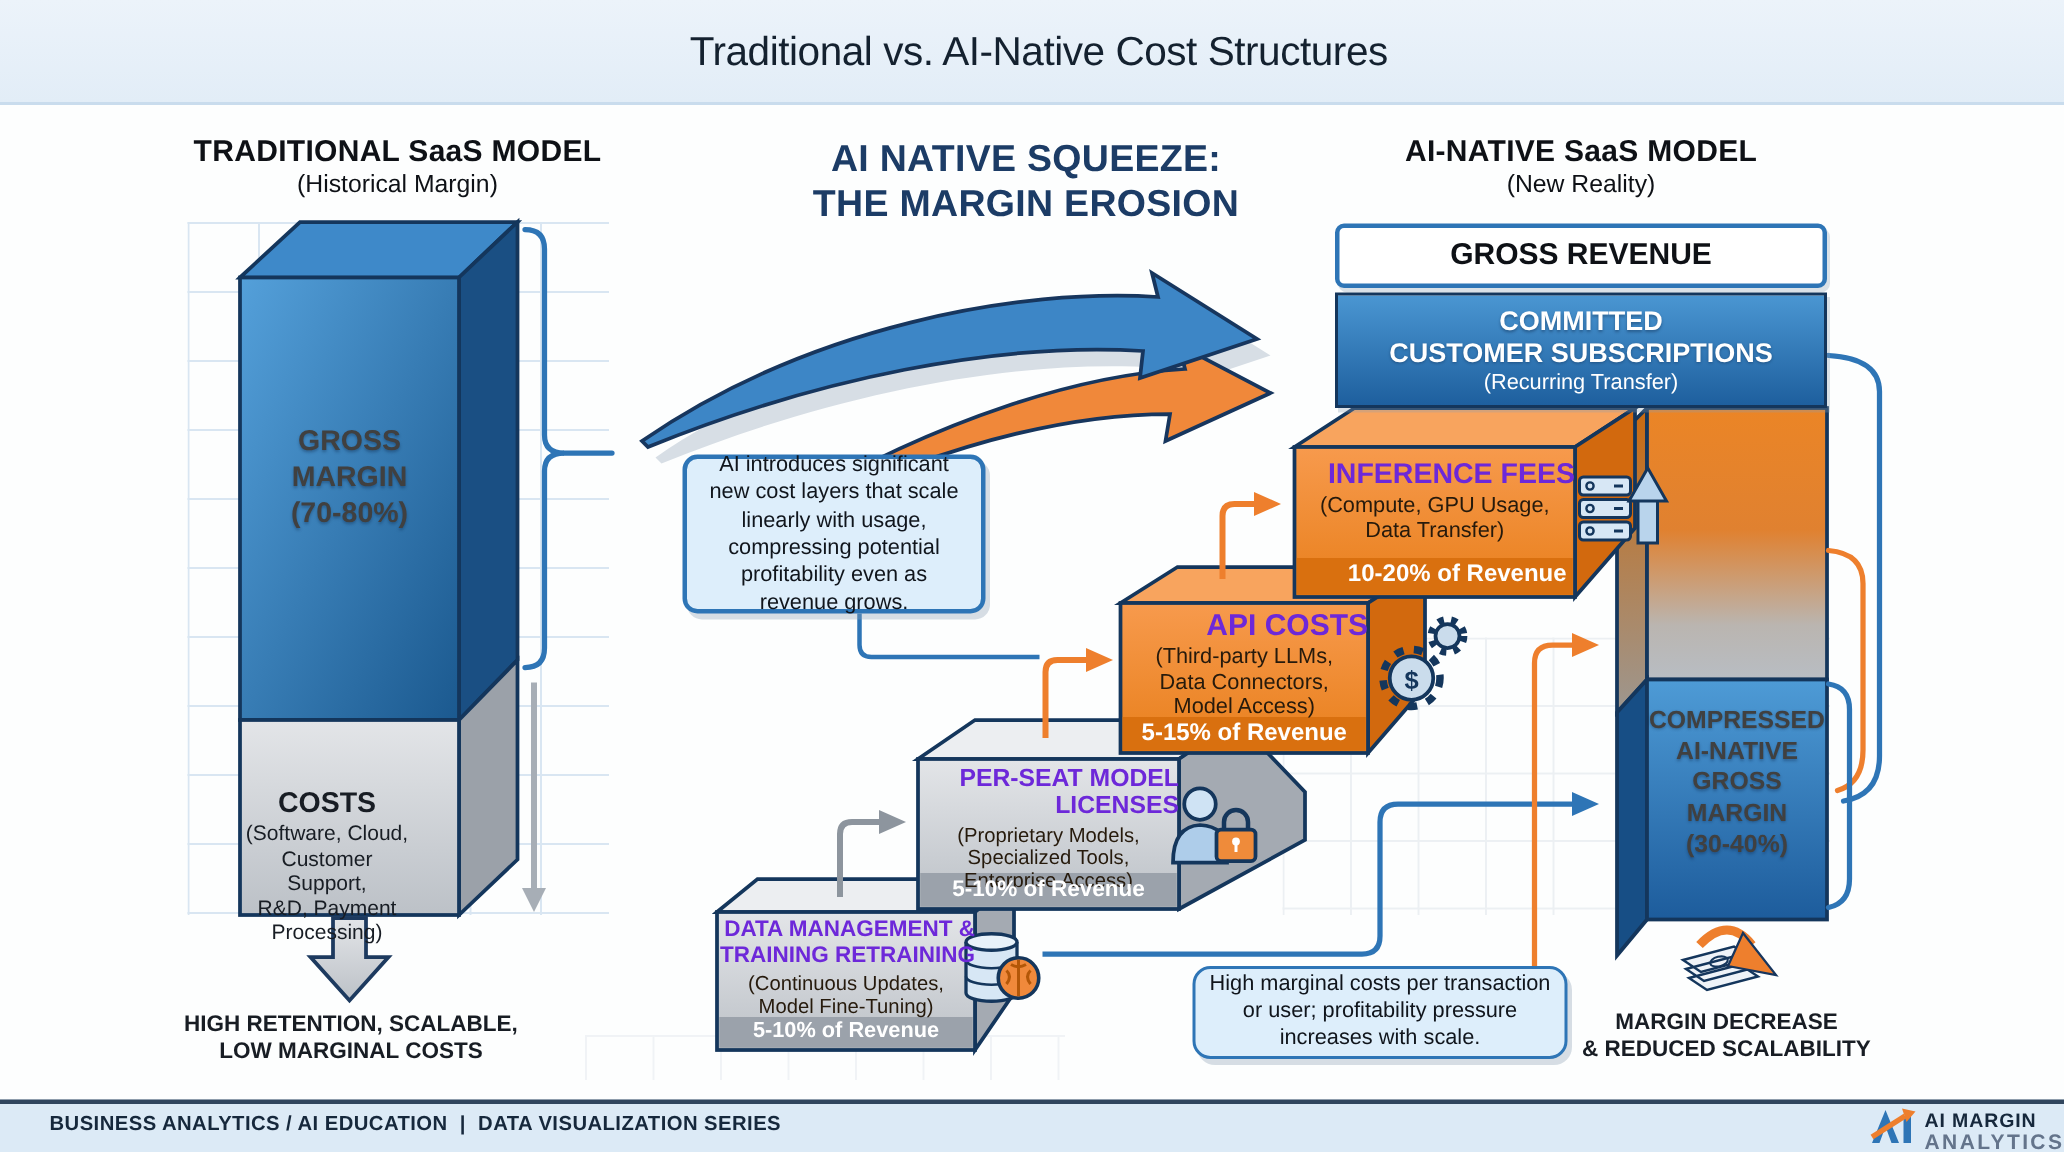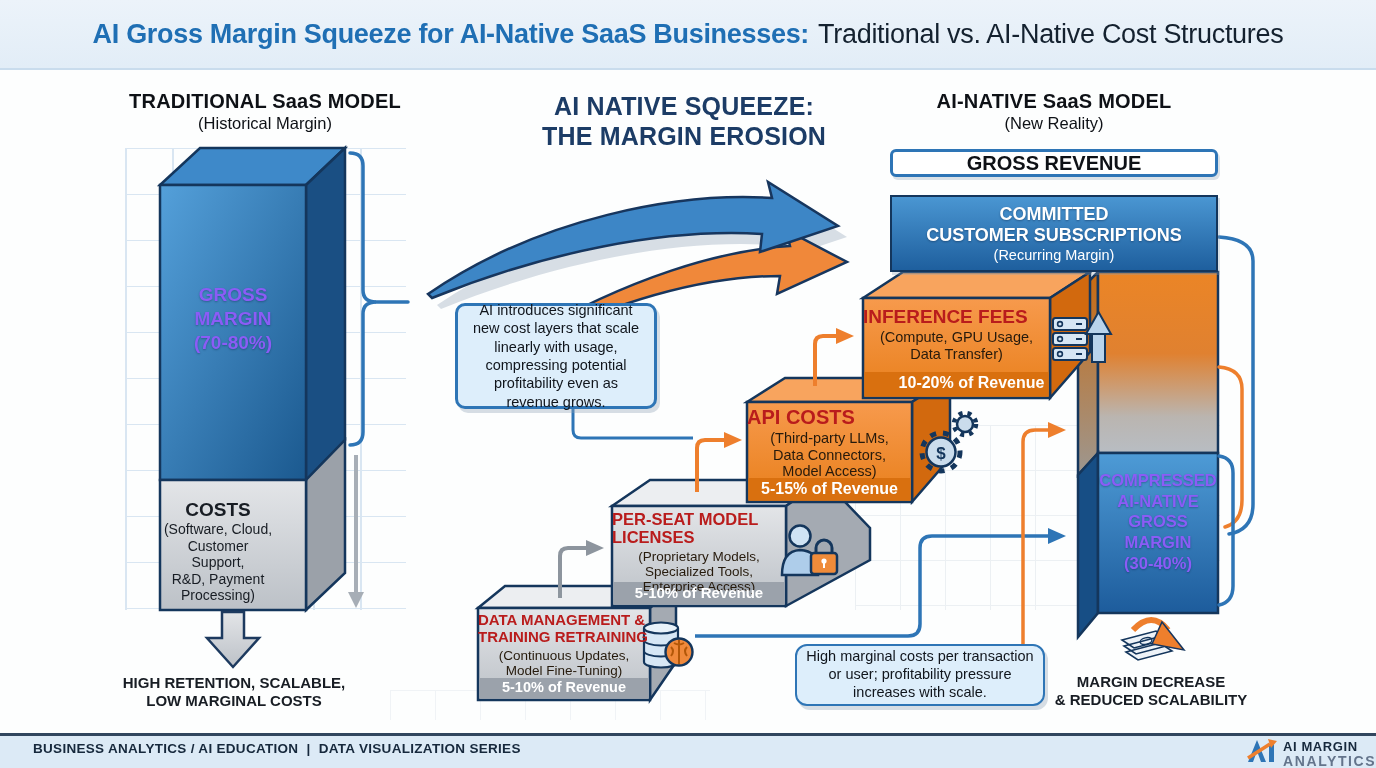--- a/index.html
+++ b/index.html
@@ -21,27 +21,27 @@
   .colhead{text-align:center;color:#0e1116;}
   .colhead .a{font-size:20px;font-weight:800;letter-spacing:0.2px;}
   .colhead .b{font-size:16.5px;font-weight:400;margin-top:1px;}
   #squeezeTitle{left:488px;top:92px;width:392px;text-align:center;color:#1c3c66;
                 font-size:25px;font-weight:800;line-height:1.18;letter-spacing:0.2px;}
   
   .callout{background:#ddeefb;border:3px solid #2e75b6;border-radius:10px;
            box-shadow:3px 4px 0 rgba(140,160,180,.35);color:#10151c;text-align:center;
            box-sizing:border-box;display:flex;align-items:center;justify-content:center;}
   
-  .wlabel{color:#8b5cf6;font-weight:700;text-align:center;text-shadow:0 1px 2px rgba(10,30,60,.35);}
+  .wlabel{color:#404040;font-weight:700;text-align:center;text-shadow:0 1px 2px rgba(10,30,60,.35);}
   .dlabel{color:#181d24;text-align:center;}
-  .boxname{font-weight:800;color:#b91c1c;text-align:left;line-height:1.12;}
+  .boxname{font-weight:800;color:#6d28d9;text-align:right;line-height:1.12;}
   .boxdet{color:#261a0c;text-align:center;line-height:1.12;margin-top:2px;}
   .band{color:#fff;font-weight:700;text-align:center;}
   
-  #grossRev{left:890px;top:149px;width:328px;height:28px;background:#fff;border:3px solid #2e75b6;
+  #grossRev{left:890px;top:149px;width:328px;height:43px;background:#fff;border:3px solid #2e75b6;
             border-radius:6px;box-sizing:border-box;display:flex;align-items:center;justify-content:center;
             font-size:20px;font-weight:800;color:#0e1116;box-shadow:2px 3px 0 rgba(140,160,180,.3);}
   #committed{left:890px;top:195px;width:328px;height:77px;background:linear-gradient(#4a96d2,#1e5f9e);
              border:2.5px solid #14365c;box-sizing:border-box;text-align:center;color:#fff;
              box-shadow:2px 3px 0 rgba(140,160,180,.3);}
   #committed .a{font-size:18px;font-weight:800;line-height:1.18;margin-top:7px;text-shadow:0 1px 2px rgba(10,30,60,.4);}
   #committed .b{font-size:14.5px;margin-top:1px;}
   #footerBar{left:0;top:733px;width:1376px;height:35px;background:#dceaf6;border-top:3px solid #31465e;
              box-sizing:border-box;}
   #footerLeft{left:33px;top:741px;font-size:13.5px;font-weight:700;color:#16283c;
@@ -49,21 +49,20 @@
   .brand{left:1283px;top:740px;line-height:1.05;}
   .brand .a{font-size:13px;font-weight:800;color:#16283c;letter-spacing:0.6px;}
   .brand .b{font-size:14px;font-weight:600;color:#64748b;letter-spacing:1.6px;}
 </style>
 </head>
 <body>
 
 <div id="stage">
 
   <div class="abs" id="hdr">
-    <span class="t1">AI Gross Margin Squeeze for AI-Native SaaS Businesses:</span>
     <span class="t2">Traditional vs. AI-Native Cost Structures</span>
   </div>
 
   <div class="abs grid" style="left:125px;top:148px;width:281px;height:462px;"></div>
   <div class="abs gridfaint" style="left:855px;top:425px;width:365px;height:185px;opacity:.8;"></div>
   <div class="abs gridfaint" style="left:390px;top:690px;width:320px;height:30px;opacity:.6;"></div>
 
   <svg class="abs" width="1376" height="768" viewBox="0 0 1376 768" style="left:0;top:0;">
     <defs>
       <linearGradient id="blueGrad" x1="0" y1="0" x2="1" y2="1">
@@ -215,21 +214,21 @@
     </g>
   </svg>
 
   <div class="abs colhead" style="left:90px;top:90px;width:350px;">
     <div class="a">TRADITIONAL SaaS MODEL</div>
     <div class="b">(Historical Margin)</div>
   </div>
   <div class="abs wlabel pre" style="left:160px;top:283px;width:146px;font-size:19px;line-height:1.25;">GROSS
 MARGIN
 (70-80%)</div>
-  <div class="abs" style="left:160px;top:499px;width:116px;">
+  <div class="abs" style="left:160px;top:525px;width:116px;">
     <div class="dlabel" style="font-size:19px;font-weight:800;">COSTS</div>
     <div class="dlabel pre" style="font-size:14px;line-height:1.18;">(Software, Cloud,
 Customer Support,
 R&amp;D, Payment
 Processing)</div>
   </div>
   <div class="abs dlabel pre" style="left:103px;top:674px;width:262px;font-size:15px;font-weight:800;line-height:1.2;">HIGH RETENTION, SCALABLE,
 LOW MARGINAL COSTS</div>
 
   <div class="abs pre" id="squeezeTitle">AI NATIVE SQUEEZE:
@@ -237,21 +236,21 @@
   <div class="abs callout" style="left:455px;top:303px;width:202px;height:106px;font-size:14.5px;line-height:1.26;padding:6px 8px;">AI introduces significant new cost layers that scale linearly with usage, compressing potential profitability even as revenue grows.</div>
 
   <div class="abs colhead" style="left:880px;top:90px;width:348px;">
     <div class="a">AI-NATIVE SaaS MODEL</div>
     <div class="b">(New Reality)</div>
   </div>
   <div class="abs" id="grossRev">GROSS REVENUE</div>
   <div class="abs" id="committed">
     <div class="a pre">COMMITTED
 CUSTOMER SUBSCRIPTIONS</div>
-    <div class="b">(Recurring Margin)</div>
+    <div class="b">(Recurring Transfer)</div>
   </div>
 
   <div class="abs" style="left:863px;top:306px;width:187px;">
     <div class="boxname" style="font-size:19px;">INFERENCE FEES</div>
     <div class="boxdet pre" style="font-size:14.5px;">(Compute, GPU Usage,
 Data Transfer)</div>
   </div>
   <div class="abs band" style="left:863px;top:374px;width:217px;font-size:16px;">10-20% of Revenue</div>
 
   <div class="abs" style="left:747px;top:406px;width:165px;">

